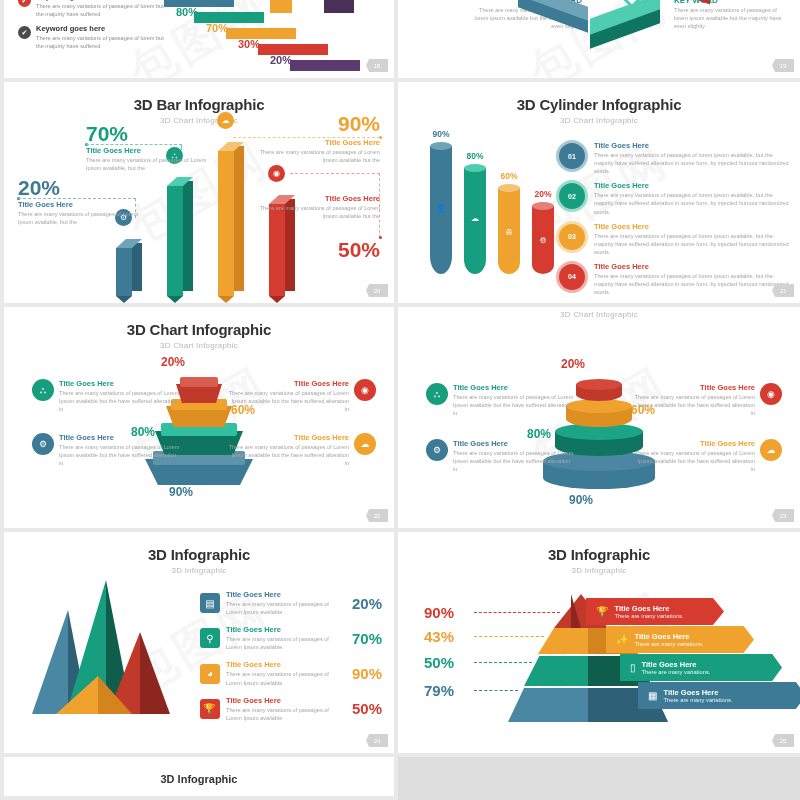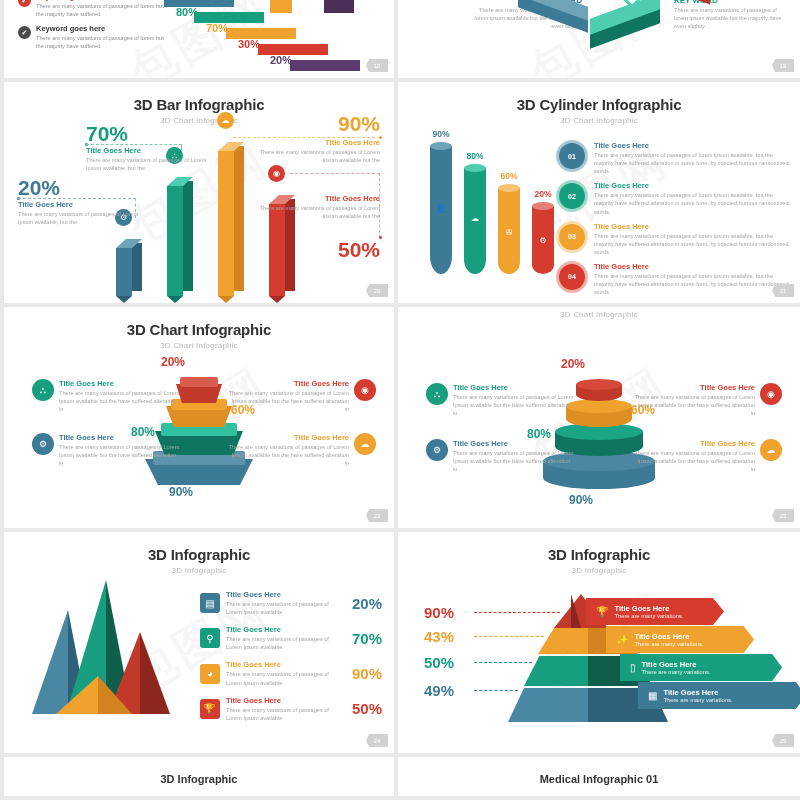--- a/index.html
+++ b/index.html
@@ -488,21 +488,21 @@
       <div style="position:absolute;left:80px;top:34px;width:50px;height:26px;background:#D4841F;clip-path:polygon(0 0,68% 0,100% 100%,0 100%);"></div>
       <div style="position:absolute;left:16px;top:62px;width:128px;height:30px;background:#179E7E;clip-path:polygon(12% 0,88% 0,100% 100%,0 100%);"></div>
       <div style="position:absolute;left:80px;top:62px;width:64px;height:30px;background:#0F5D4B;clip-path:polygon(0 0,75% 0,100% 100%,0 100%);"></div>
       <div style="position:absolute;left:0px;top:94px;width:160px;height:34px;background:#4A87A3;clip-path:polygon(10% 0,90% 0,100% 100%,0 100%);"></div>
       <div style="position:absolute;left:80px;top:94px;width:80px;height:34px;background:#2E6078;clip-path:polygon(0 0,80% 0,100% 100%,0 100%);"></div>
     </div>
 
     <div class="pyp" style="left:26px;top:72px;color:#D63B2F;">90%</div>
     <div class="pyp" style="left:26px;top:96px;color:#EFA22E;">43%</div>
     <div class="pyp" style="left:26px;top:122px;color:#179E7E;">50%</div>
-    <div class="pyp" style="left:26px;top:150px;color:#3D7A96;">49%</div>
+    <div class="pyp" style="left:26px;top:150px;color:#3D7A96;">79%</div>
     <div class="pline" style="left:76px;top:80px;width:86px;border-color:#D63B2F;"></div>
     <div class="pline" style="left:76px;top:104px;width:70px;border-color:#EFA22E;"></div>
     <div class="pline" style="left:76px;top:130px;width:58px;border-color:#179E7E;"></div>
     <div class="pline" style="left:76px;top:158px;width:44px;border-color:#3D7A96;"></div>
 
     <div class="ribbon" style="left:188px;top:66px;width:128px;background:#D63B2F;clip-path:polygon(0 0,92% 0,100% 50%,92% 100%,0 100%);">
       <span style="font-size:10px;">🏆</span>
       <div>
         <div class="rt">Title Goes Here</div>
         <div class="rb">There are many variations.</div>
@@ -528,17 +528,14 @@
         <div class="rt">Title Goes Here</div>
         <div class="rb">There are many variations.</div>
       </div>
     </div>
     <div class="badge">25</div>
   </div>
 
   <div class="panel edgeL">
     <div class="footrow">3D Infographic</div>
   </div>
-  <div class="panel col2">
-    <div class="footrow">Medical Infographic 01</div>
-  </div>
 
 </div>
 
 </body></html>

